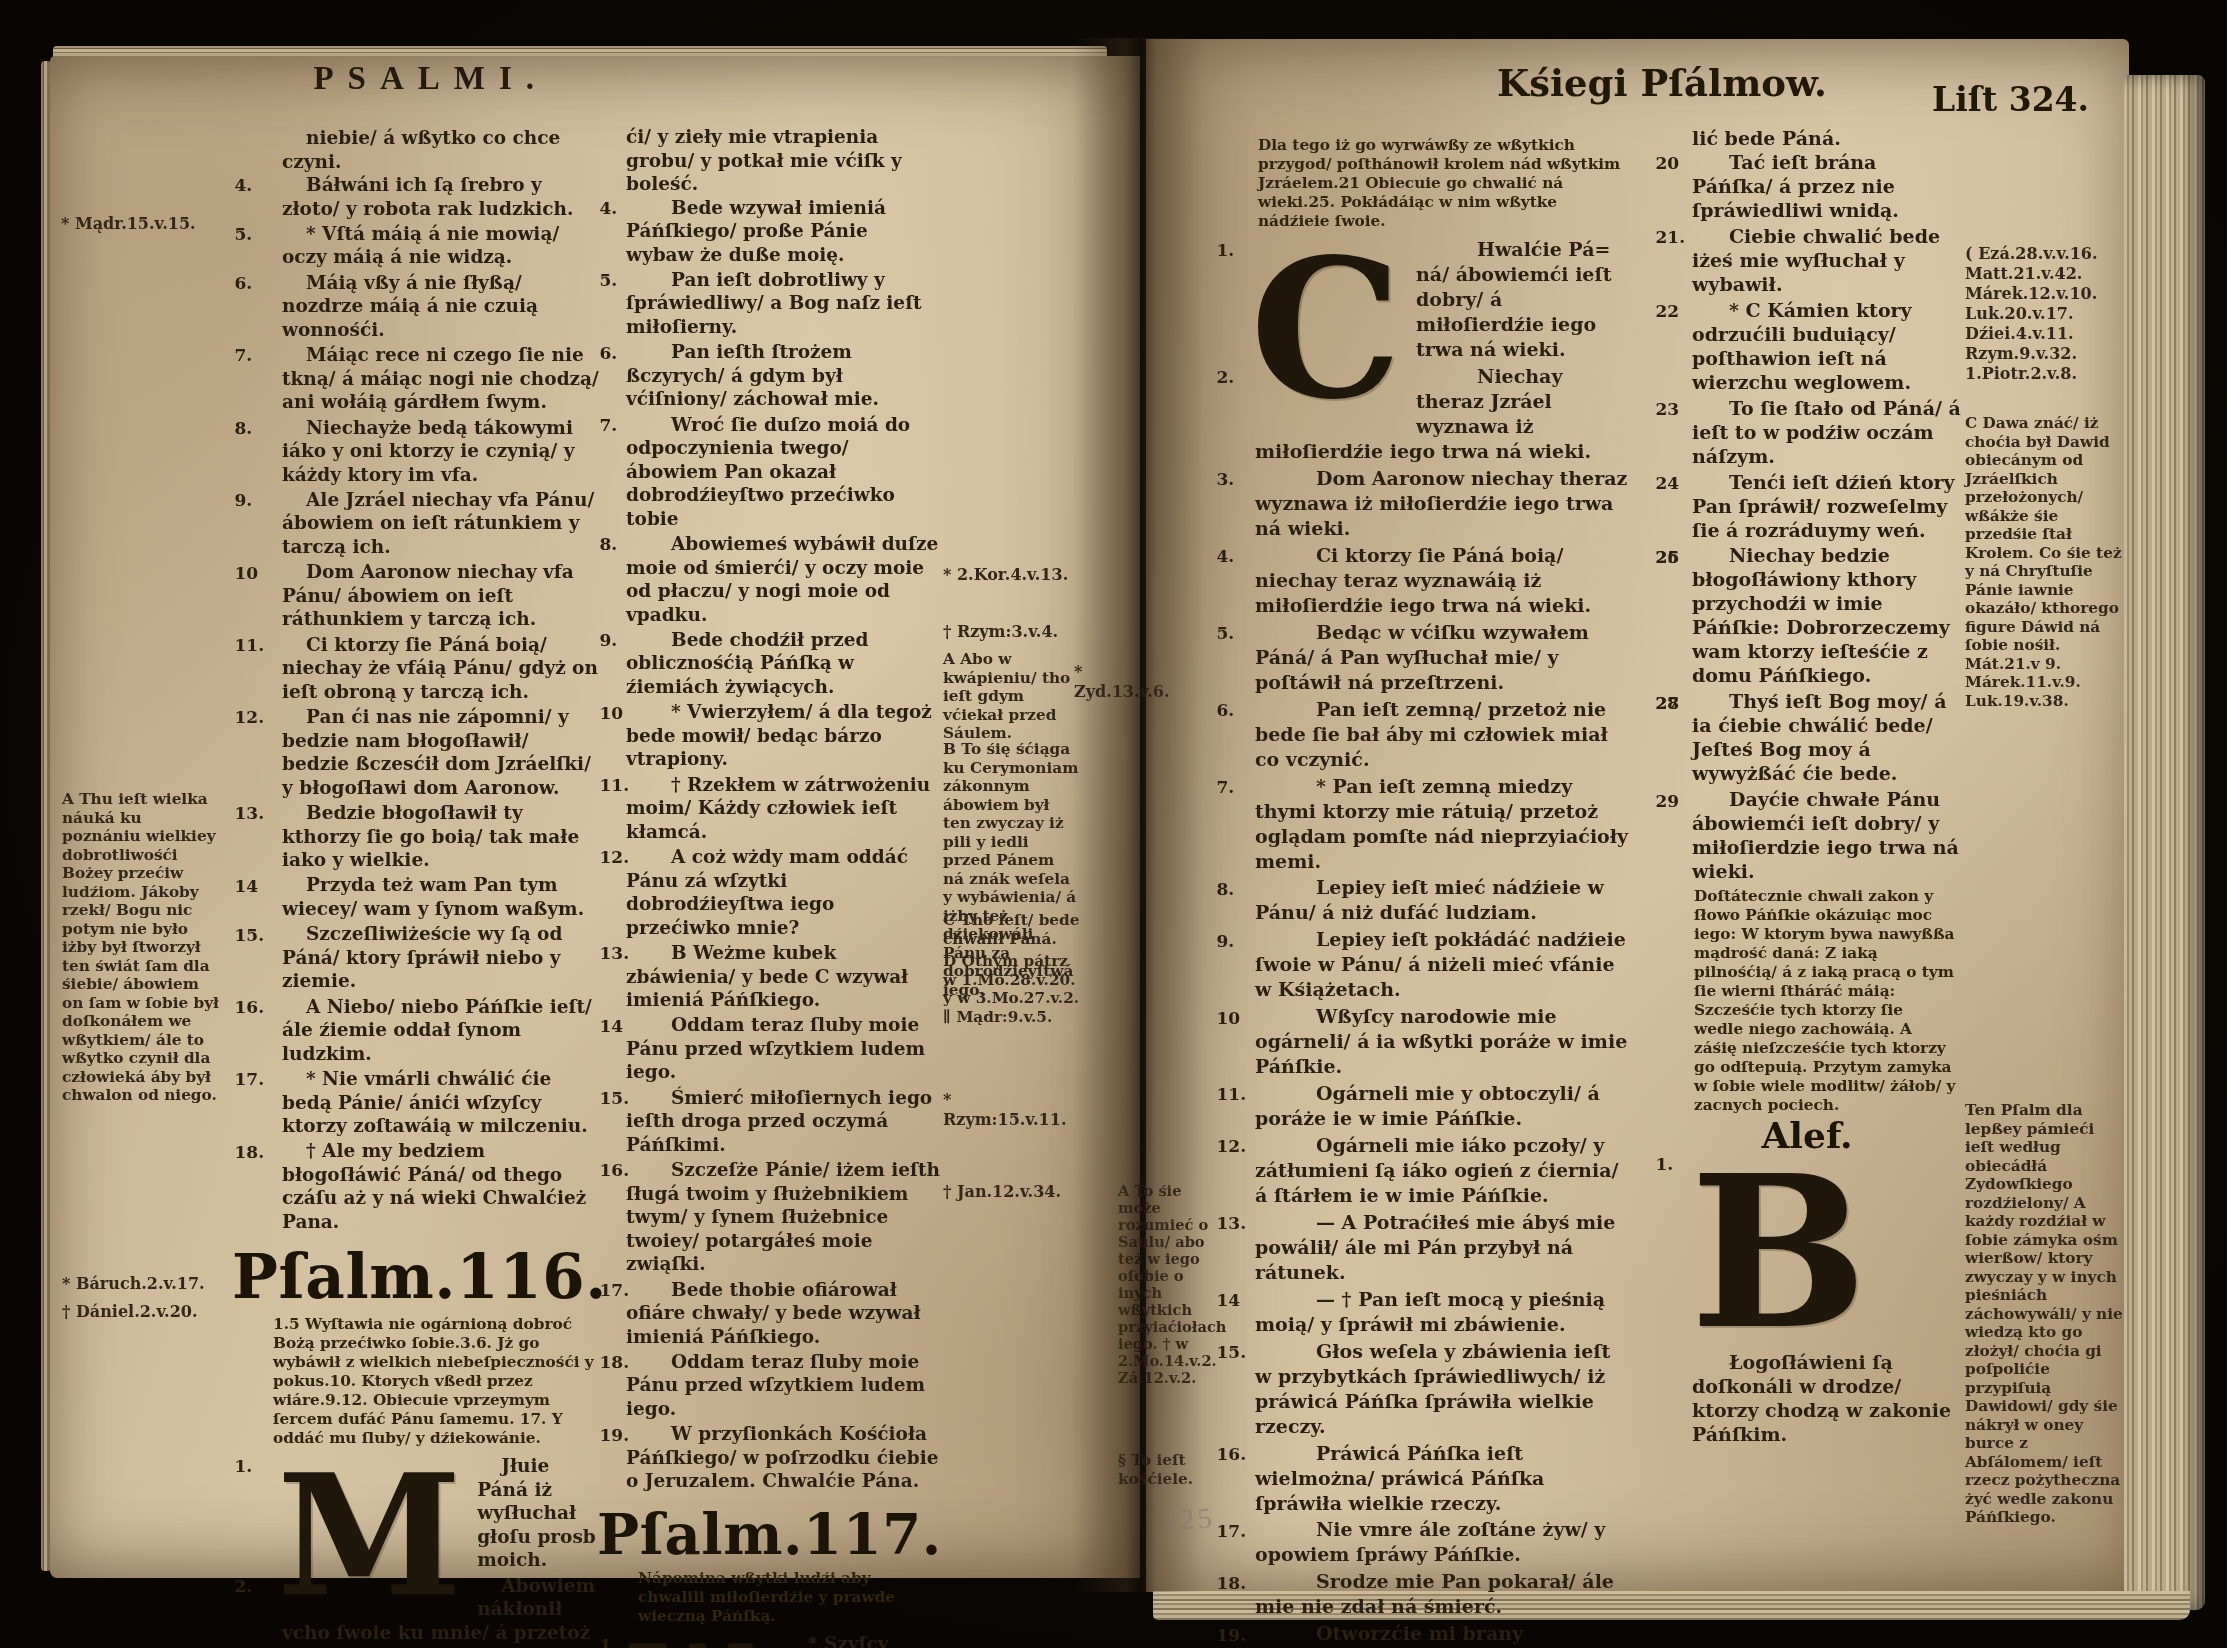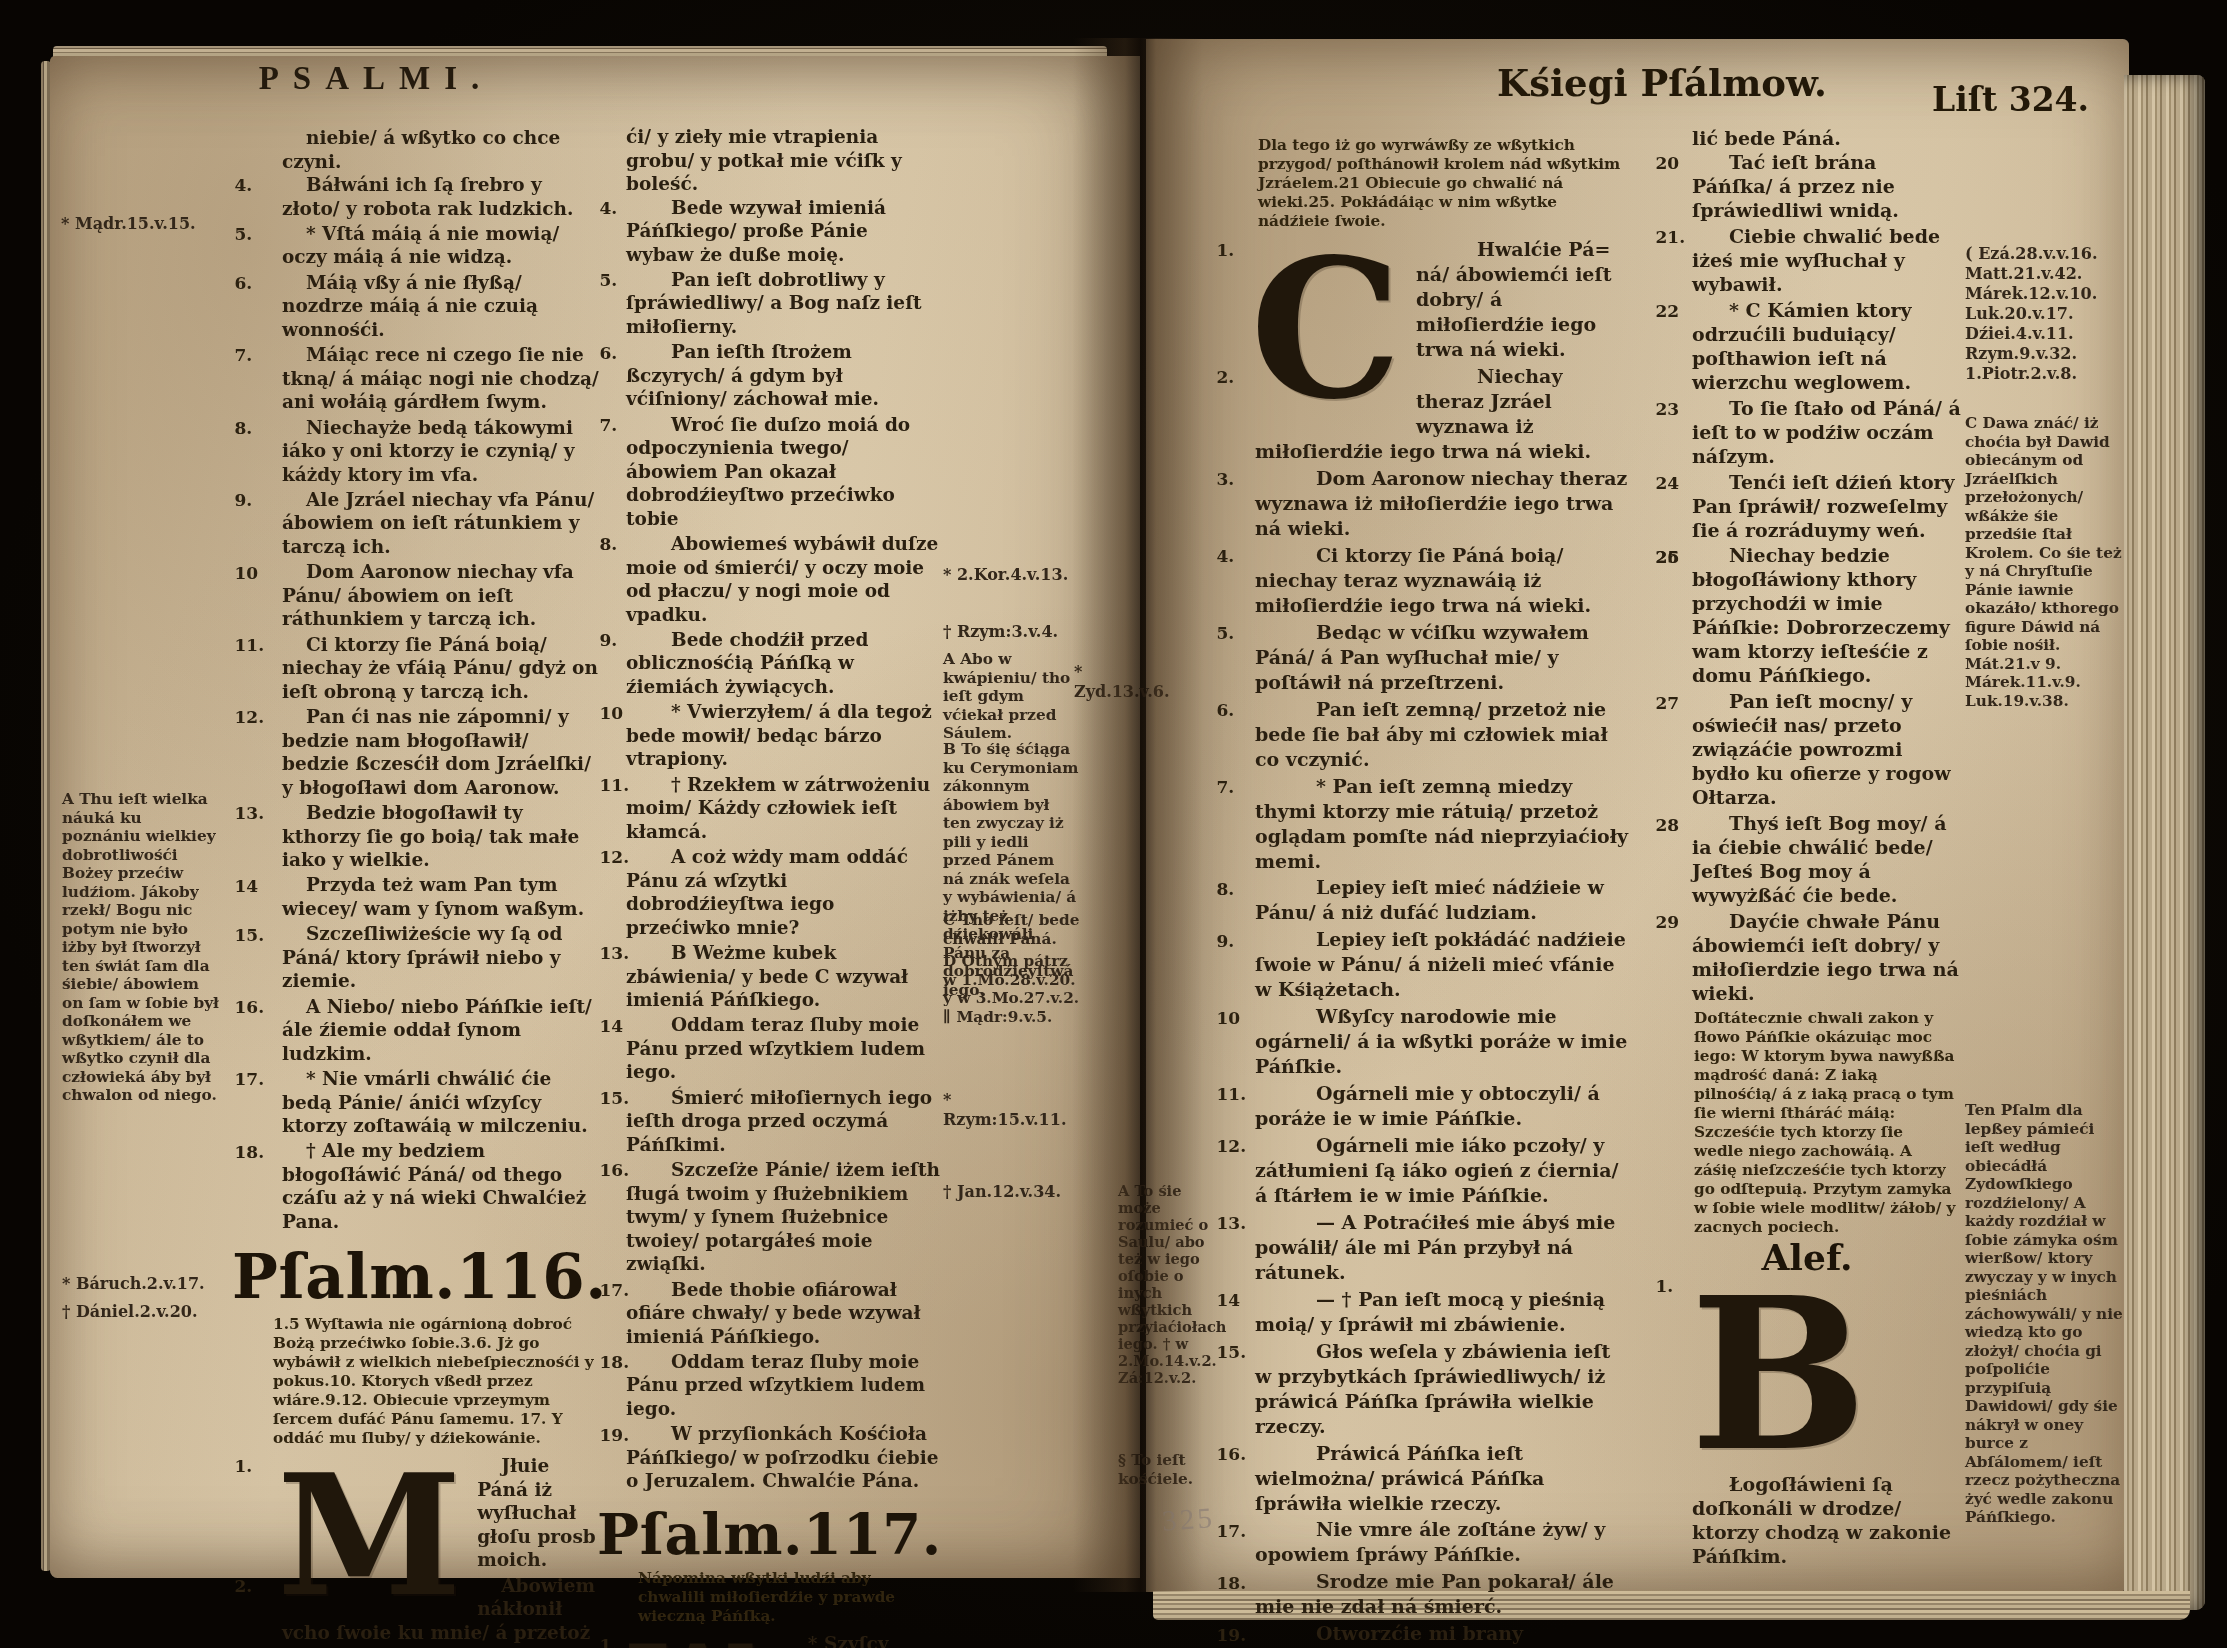--- a/index.html
+++ b/index.html
@@ -22,21 +22,21 @@
   .left-edges{position:absolute;left:41px;top:61px;width:10.2px;height:1510px;border-radius:3.8px;
       background:repeating-linear-gradient(90deg,#8d7c62 0 1.9px,#60513f 1.9px 3.2px,#b3a283 3.2px 5.7px,#7a6a52 5.7px 10.2px);}
   .fore-edge{position:absolute;left:2124px;top:75px;width:81px;height:1535px;border-radius:0 7.6px 9px 0;
       background:repeating-linear-gradient(90deg,#d4c4a5 0 3.2px,#a2906f 3.2px 5.1px,#c3b293 5.1px 8.3px,#8f7d5e 8.3px 10.2px,#baa98a 10.2px 14px);
       box-shadow:inset -9px 0 16.5px rgba(0,0,0,.55);}
   .bottom-edge{position:absolute;left:1153px;top:1591px;width:1037px;height:29px;border-radius:0 0 10.2px 5.1px;
       background:repeating-linear-gradient(180deg,#cdbb98 0 2.5px,#97866a 2.5px 4.5px,#c0af8e 4.5px 7.6px,#83735a 7.6px 9.5px);}
   .gutter{position:absolute;left:1073px;top:38px;width:130px;height:1554px;pointer-events:none;
       background:linear-gradient(90deg,rgba(0,0,0,0),rgba(62,45,26,.45) 40%,rgba(22,14,7,.62) 52%,rgba(70,52,32,.35) 64%,rgba(0,0,0,0));}
 
-  .runhead-left{position:absolute;left:204px;top:60px;width:344px;text-align:center;
+  .runhead-left{position:absolute;left:204px;top:60px;width:344px;text-align:right;
       font-family:"Liberation Serif",serif;font-size:33px;font-weight:600;letter-spacing:14px;color:#241a0d;}
   .runhead-right{position:absolute;left:1356px;top:61px;width:471px;text-align:right;
       font-size:37px;font-weight:bold;color:#221808;}
   .folio{position:absolute;left:1932px;top:80px;font-size:33px;font-weight:bold;color:#221808;}
   .pencil{position:absolute;left:1162px;top:1503px;font-size:29px;color:#98897a;
       font-family:"Liberation Serif",serif;transform:rotate(-4deg);letter-spacing:3.2px;}
 
   .col{position:absolute;}
   .verse{position:relative;margin:0 0 1.9px 0;}
   .vn{position:absolute;left:2.5px;top:1.3px;font-size:17px;font-weight:bold;color:#2c2110;}
@@ -382,21 +382,20 @@
       </div>
         <div class="verse">
         <span class="vn">25</span>
       </div>
         <div class="verse">
         <span class="vn">26</span>
         <span class="vt">Niechay bedzie błogoſłáwiony kthory przychodźi w imie Páńſkie: Dobrorzeczemy wam ktorzy ieſteśćie z domu Páńſkiego.</span>
       </div>
         <div class="verse">
         <span class="vn">27</span>
-        <span class="vt">Pan ieſt mocny/ y oświećił nas/ przeto związáćie powrozmi bydło ku ofierze y rogow Ołtarza.</span>
       </div>
         <div class="verse">
         <span class="vn">28</span>
         <span class="vt">Thyś ieſt Bog moy/ á ia ćiebie chwálić bede/ Jeſteś Bog moy á wywyżßáć ćie bede.</span>
       </div>
         <div class="verse">
         <span class="vn">29</span>
         <span class="vt">Dayćie chwałe Pánu ábowiemći ieſt dobry/ y miłoſierdzie iego trwa ná wieki.</span>
       </div>
       </div>

